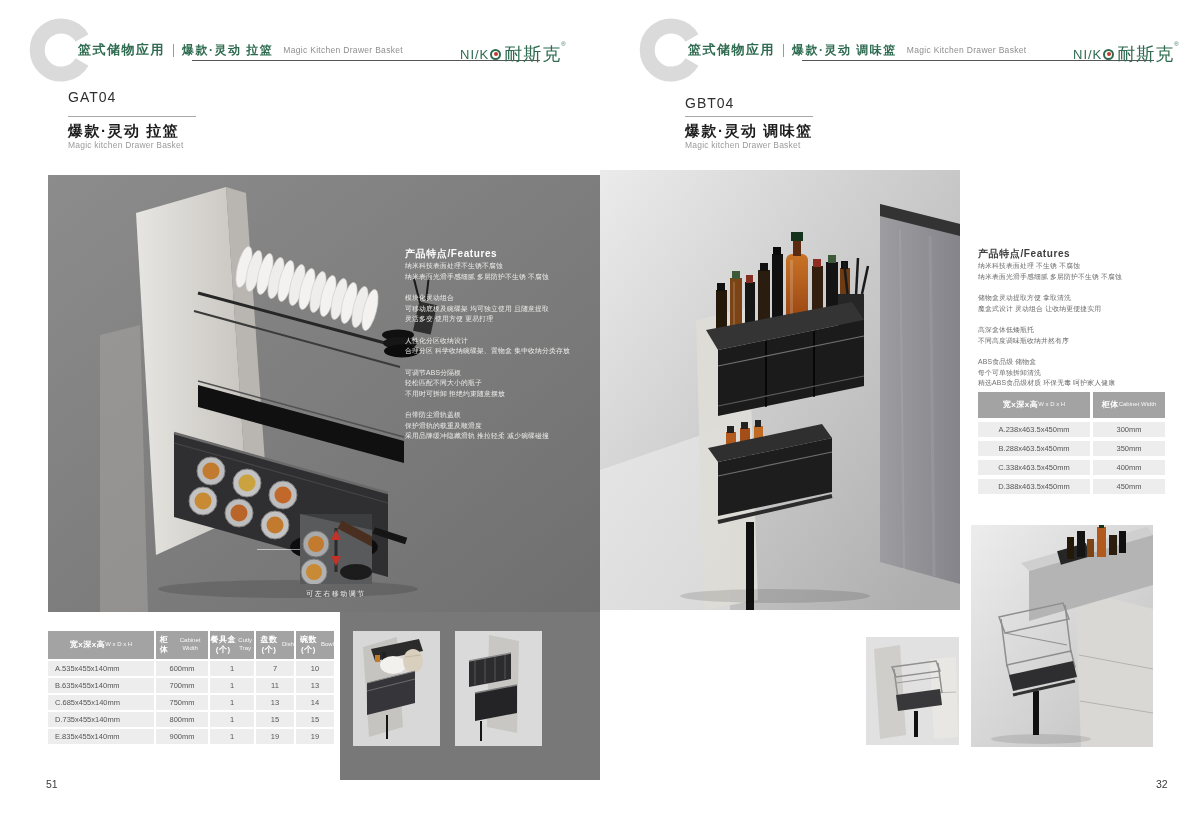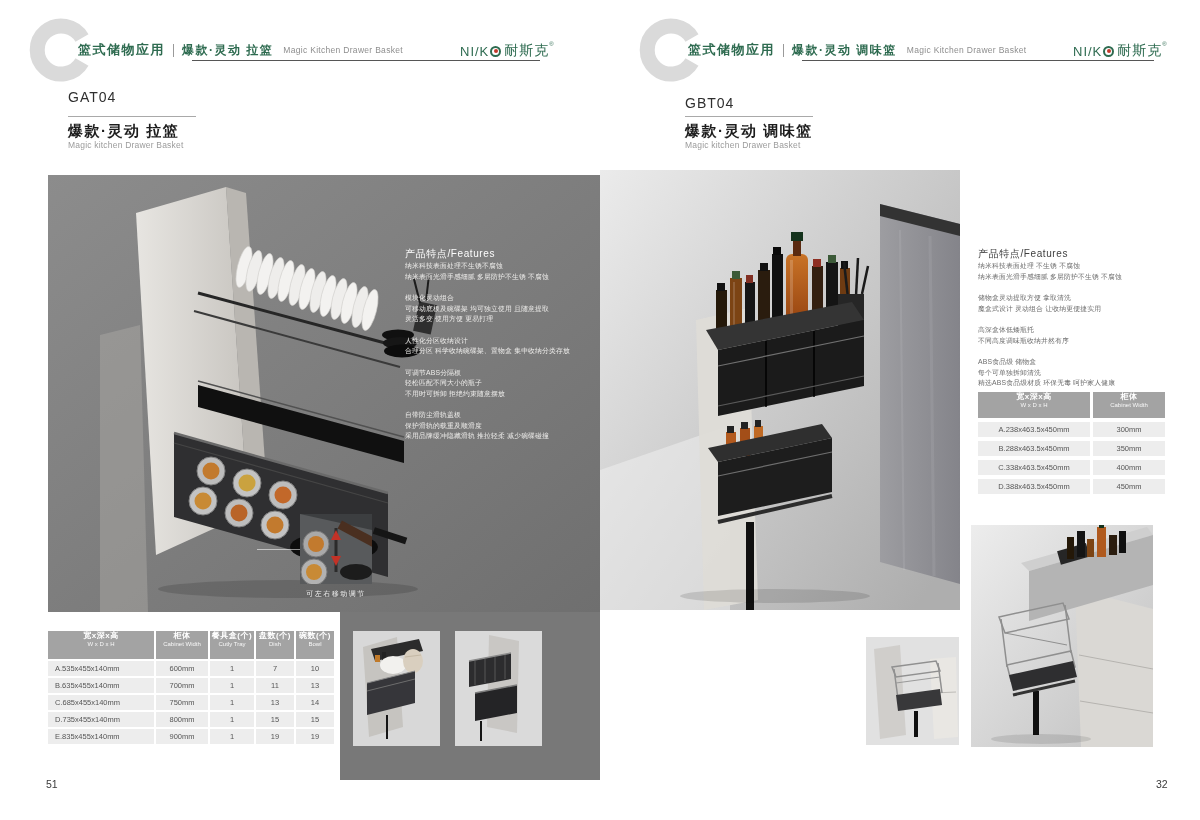--- a/index.html
+++ b/index.html
@@ -12,48 +12,48 @@
   .hdr-row{position:absolute;top:41px;display:flex;align-items:center;gap:8px;white-space:nowrap;z-index:2}
   .hdr-cat{font-size:13px;font-weight:700;color:#2e6b50;letter-spacing:1.5px}
   .hdr-sep{width:1px;height:13px;background:#9a9a9a}
   .hdr-series{font-size:12px;font-weight:700;color:#2e6b50;letter-spacing:1.5px}
   .hdr-en{font-size:8.5px;color:#8e8e8e;letter-spacing:.3px;margin-left:2px}
   .hdr-rule{position:absolute;top:60px;height:1px;background:#565656;z-index:1}
   .brand{position:absolute;top:42px;display:flex;align-items:center;color:#2e6b50;font-weight:400;z-index:2}
   .brand .mark{font-size:13px;letter-spacing:1px}
   .brand .o{width:11px;height:11px;border:2.5px solid #2e6b50;border-radius:50%;position:relative;display:inline-block;margin:0 3px 0 1px}
   .brand .o i{position:absolute;left:50%;top:50%;width:4px;height:4px;margin:-2px 0 0 -2px;background:#c3392b;border-radius:50%}
-  .brand .cn{font-size:14px;letter-spacing:1px}
+  .brand .cn{font-size:18px;letter-spacing:1px}
   .brand .reg{font-size:6px;align-self:flex-start;margin-top:-1px}
 
   
   .code{position:absolute;font-size:14px;color:#2f2f2f;letter-spacing:1px}
   .code-rule{position:absolute;height:1px;background:#a9a9a9}
   .p-title{position:absolute;font-size:15px;font-weight:700;color:#1d1d1d;letter-spacing:1.5px}
   .p-sub{position:absolute;font-size:8.5px;color:#9b9b9b;letter-spacing:.2px}
 
   
   .photo{position:absolute;overflow:hidden;z-index:1}
   .photo svg{display:block}
   .gray-block{position:absolute;background:#787878;z-index:0}
   .thumb{position:absolute;overflow:hidden;z-index:2}
   .thumb svg{display:block}
 
   
   .features{position:absolute;width:192px;z-index:3}
-  .features h3{font-size:10px;letter-spacing:.6px;font-weight:400}
+  .features h3{font-size:10px;letter-spacing:.6px;font-weight:700}
   .features p{font-size:6.8px;line-height:10.5px;white-space:pre-line;margin-bottom:11px;letter-spacing:.2px}
   .features.light{color:#eeedeb}
   .features.light h3{color:#fdfdfd}
   .features.dark{color:#6b6b6b}
   .features.dark h3{color:#3e3e3e}
 
   
   .tbl{position:absolute;display:grid;z-index:3}
-  .tbl .h{background:#a3a3a3;color:#fff;display:flex;flex-direction:column;align-items:center;justify-content:flex-start;line-height:1.3;text-align:center}
+  .tbl .h{background:#a3a3a3;color:#fff;display:flex;flex-direction:row;align-items:center;justify-content:center;line-height:1.3;text-align:center}
   .tbl .h .cn{font-size:8px;font-weight:700;letter-spacing:.5px}
   .tbl .h .en{font-size:6px;opacity:.92}
   .tbl .c{background:#ededed;color:#565656;font-size:7.5px;display:flex;align-items:center;justify-content:center}
   .tbl .c.l{justify-content:flex-start;padding-left:7px}
   .tbl-left{left:48px;top:631px;grid-template-columns:106px 52px 44px 38px 38px;grid-template-rows:28px repeat(5,15px);gap:2px}
   .tbl-right{left:978px;top:392px;grid-template-columns:112px 72px;grid-template-rows:26px repeat(4,15px);gap:4px 3px}
 
   
   .inset{position:absolute;left:300px;top:514px;width:72px;height:70px;z-index:4;overflow:hidden}
   .inset-caption{position:absolute;left:292px;top:589px;width:88px;text-align:center;font-size:7px;color:#f2f2f2;letter-spacing:1.5px;z-index:4}

